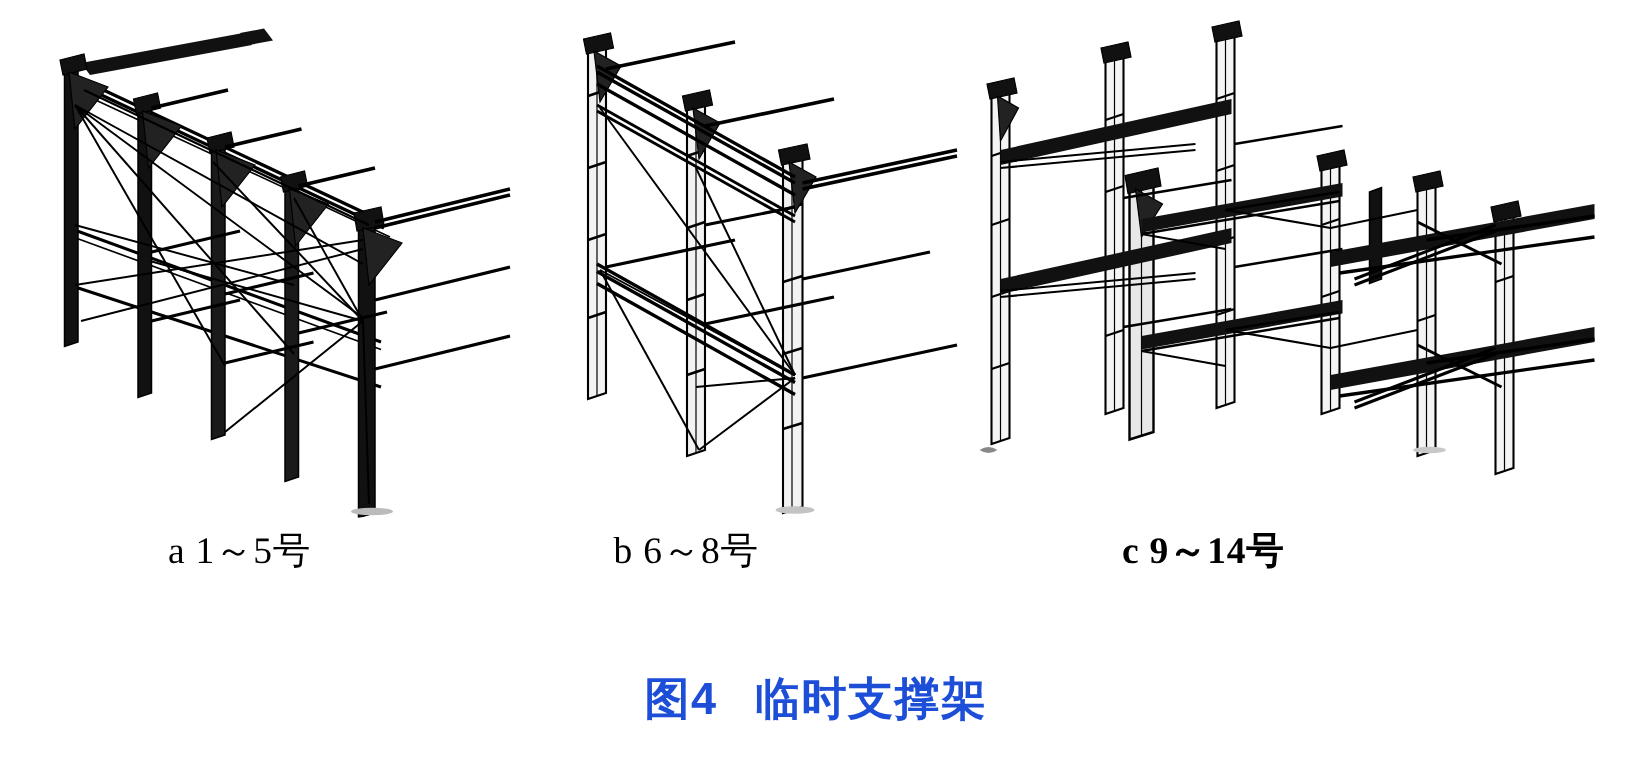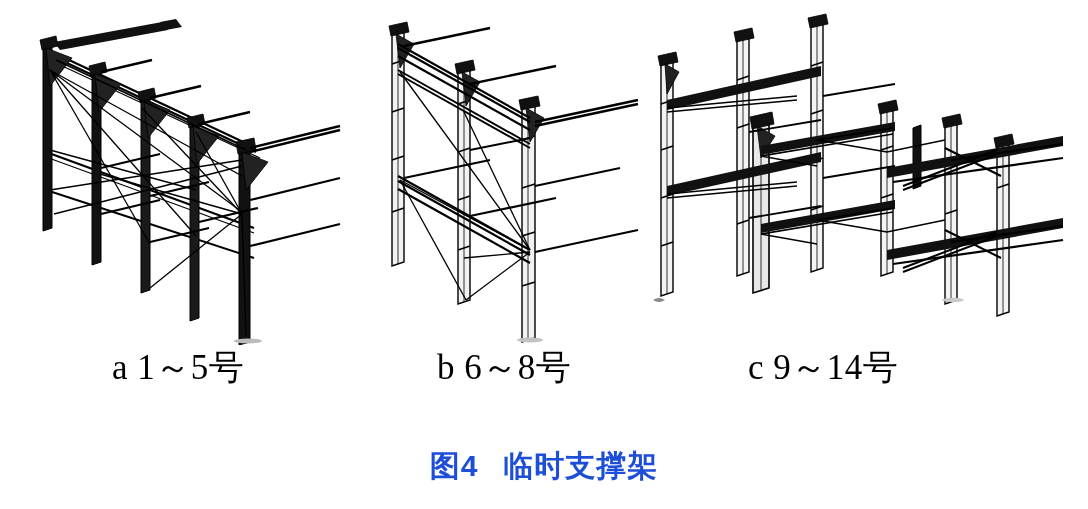--- a/index.html
+++ b/index.html
@@ -42,29 +42,29 @@
   .captions {
     position: absolute;
     left: 0;
     top: 348px;
     width: 1088px;
     height: 48px;
   }
   .caption {
     position: absolute;
     top: 0;
-    font-size: 35px;
+    font-size: 25px;
     line-height: 40px;
     letter-spacing: 0.5px;
     white-space: nowrap;
     color: #000;
   }
   #caption-a { left: 112px; }
-  #caption-b { left: 437px; }
-  #caption-c { left: 748px; }
+  #caption-b { left: 409px; }
+  #caption-c { left: 748px; font-weight: bold; }
 
   #figure-title {
     position: absolute;
     left: 0;
     top: 446px;
     width: 1088px;
     text-align: center;
     font-size: 30px;
     font-weight: bold;
     letter-spacing: 1px;

